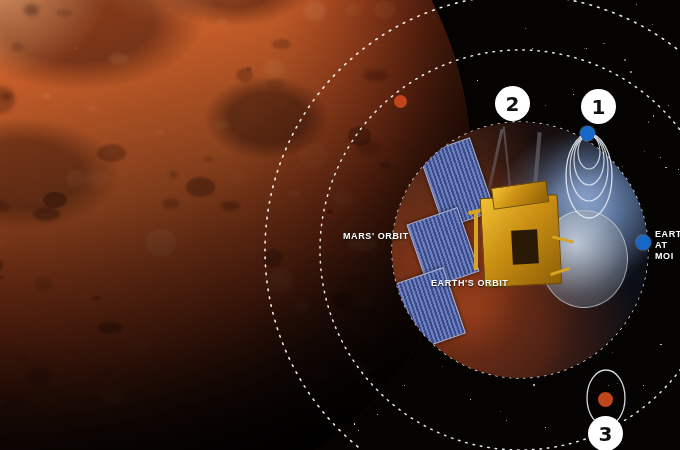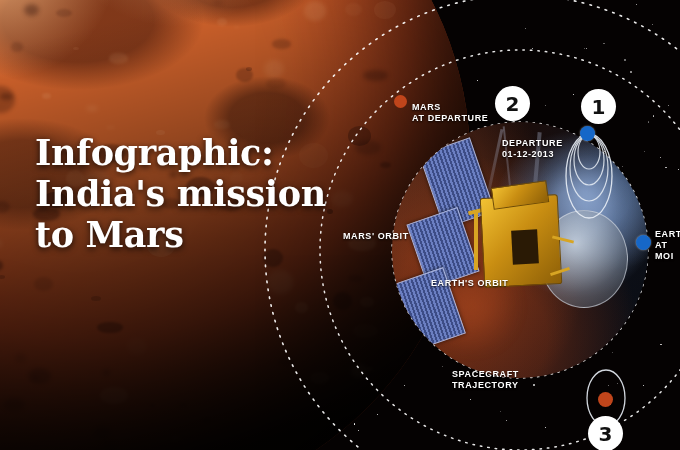--- a/index.html
+++ b/index.html
@@ -317,28 +317,19 @@
 
   <div class="dot-mars" style="left:394px;top:95px;width:13px;height:13px;"></div>
   <div class="dot-earth" style="left:580px;top:126px;width:15px;height:15px;"></div>
   <div class="dot-earth" style="left:636px;top:235px;width:15px;height:15px;"></div>
   <div class="dot-mars" style="left:598px;top:392px;width:15px;height:15px;"></div>
 
   <div class="badge" style="left:495px;top:86px;width:35px;height:35px;">2</div>
   <div class="badge" style="left:581px;top:89px;width:35px;height:35px;">1</div>
   <div class="badge" style="left:588px;top:416px;width:35px;height:35px;">3</div>
 
-  <div class="lbl" style="left:412px;top:102px;">MARS
-AT DEPARTURE</div>
-  <div class="lbl" style="left:502px;top:138px;">DEPARTURE
-01-12-2013</div>
   <div class="lbl" style="left:655px;top:229px;">EARTH
 AT
 MOI</div>
   <div class="lbl" style="left:343px;top:231px;">MARS' ORBIT</div>
   <div class="lbl" style="left:431px;top:278px;">EARTH'S ORBIT</div>
-  <div class="lbl" style="left:452px;top:369px;">SPACECRAFT
-TRAJECTORY</div>
-
-  <div class="title">Infographic:
-India's mission
-to Mars</div>
+
 </div>
 
 </body></html>

